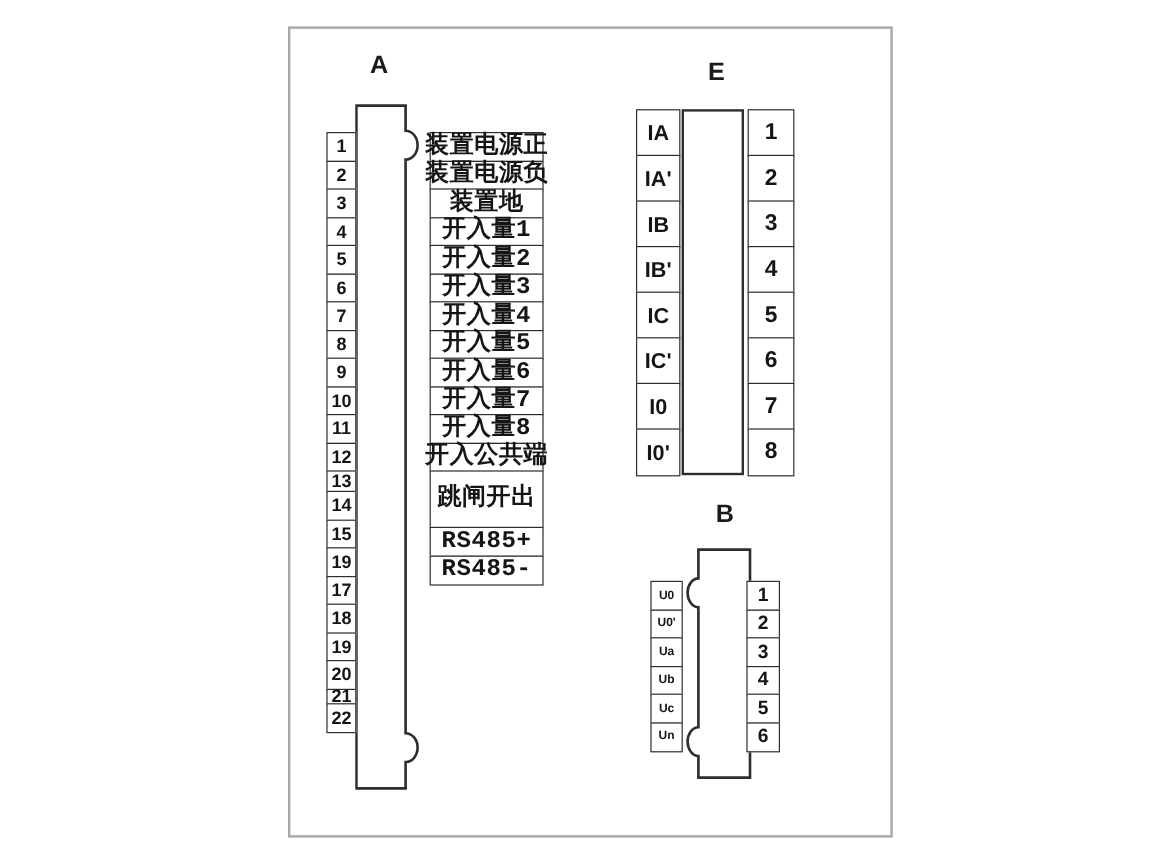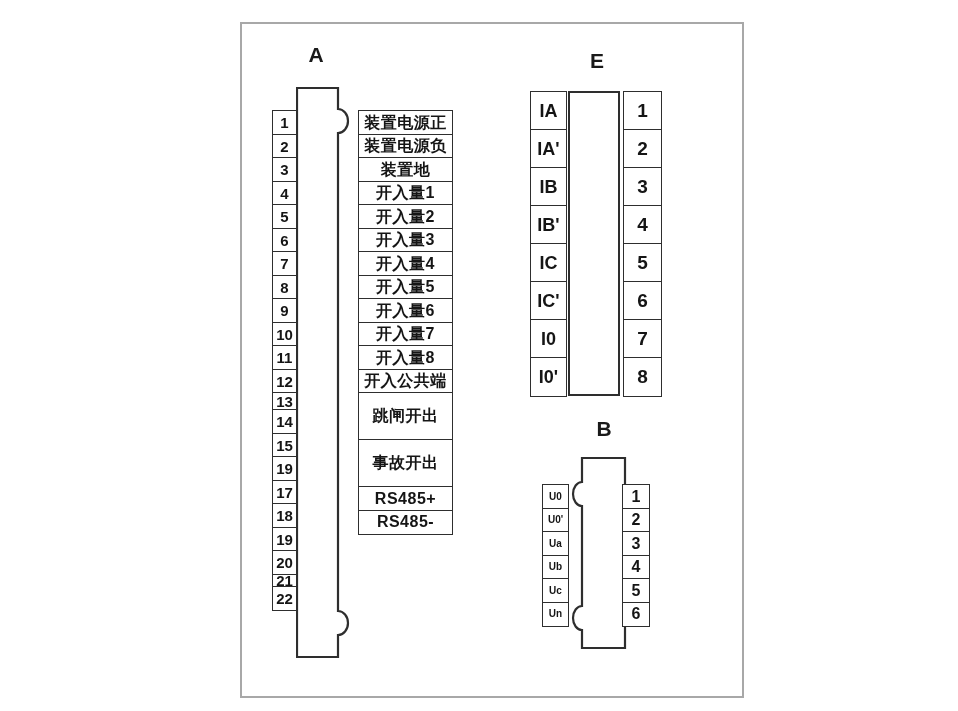--- a/index.html
+++ b/index.html
@@ -20,21 +20,21 @@
   .cell{
     box-sizing:border-box;border:1.6px solid #2e2e2e;background:#ffffff;
     display:flex;align-items:center;justify-content:center;
     font-weight:700;color:#151515;line-height:1;white-space:nowrap;
   }
   .col .cell{margin-top:-1.6px;}
   .col .cell:first-child{margin-top:0;}
   .a-terms{left:272px;top:110px;width:25px;}
   .a-terms .cell{font-size:15px;}
   .a-labels{left:358px;top:110px;width:95px;}
-  .a-labels .cell{font-size:16px;letter-spacing:0.5px;}
+  .a-labels .cell{font-size:20px;letter-spacing:0.5px;font-family:Liberation Mono, monospace;}
   .e-labels{left:530px;top:91px;width:37px;}
   .e-labels .cell{font-size:18px;}
   .e-pins{left:623px;top:91px;width:39px;}
   .e-pins .cell{font-size:19px;}
   .b-labels{left:542px;top:484px;width:27px;}
   .b-labels .cell{font-size:10px;}
   .b-pins{left:622px;top:484px;width:28px;}
   .b-pins .cell{font-size:16px;}
   .rect-e{
     position:absolute;left:568px;top:91px;width:52px;height:305px;
@@ -85,21 +85,20 @@
     <div class="cell" style="height: 25.1px;">开入量1</div>
     <div class="cell" style="height: 25.1px;">开入量2</div>
     <div class="cell" style="height: 25.1px;">开入量3</div>
     <div class="cell" style="height: 25.1px;">开入量4</div>
     <div class="cell" style="height: 25.1px;">开入量5</div>
     <div class="cell" style="height: 25.1px;">开入量6</div>
     <div class="cell" style="height: 25.1px;">开入量7</div>
     <div class="cell" style="height: 25.1px;">开入量8</div>
     <div class="cell" style="height: 25.1px;">开入公共端</div>
     <div class="cell" style="height: 48.6px;">跳闸开出</div>
-    <div class="cell" style="height: 48.6px;">事故开出</div>
     <div class="cell" style="height: 25.1px;">RS485+</div>
     <div class="cell" style="height: 25.1px;">RS485-</div>
   </div>
 
 <div class="title" style="left:585px;top:50px;width:24px;">E</div>
 
 <div class="rect-e"></div>
 
 <div class="col e-labels">
     <div class="cell" style="height: 39.6px;">IA</div>

